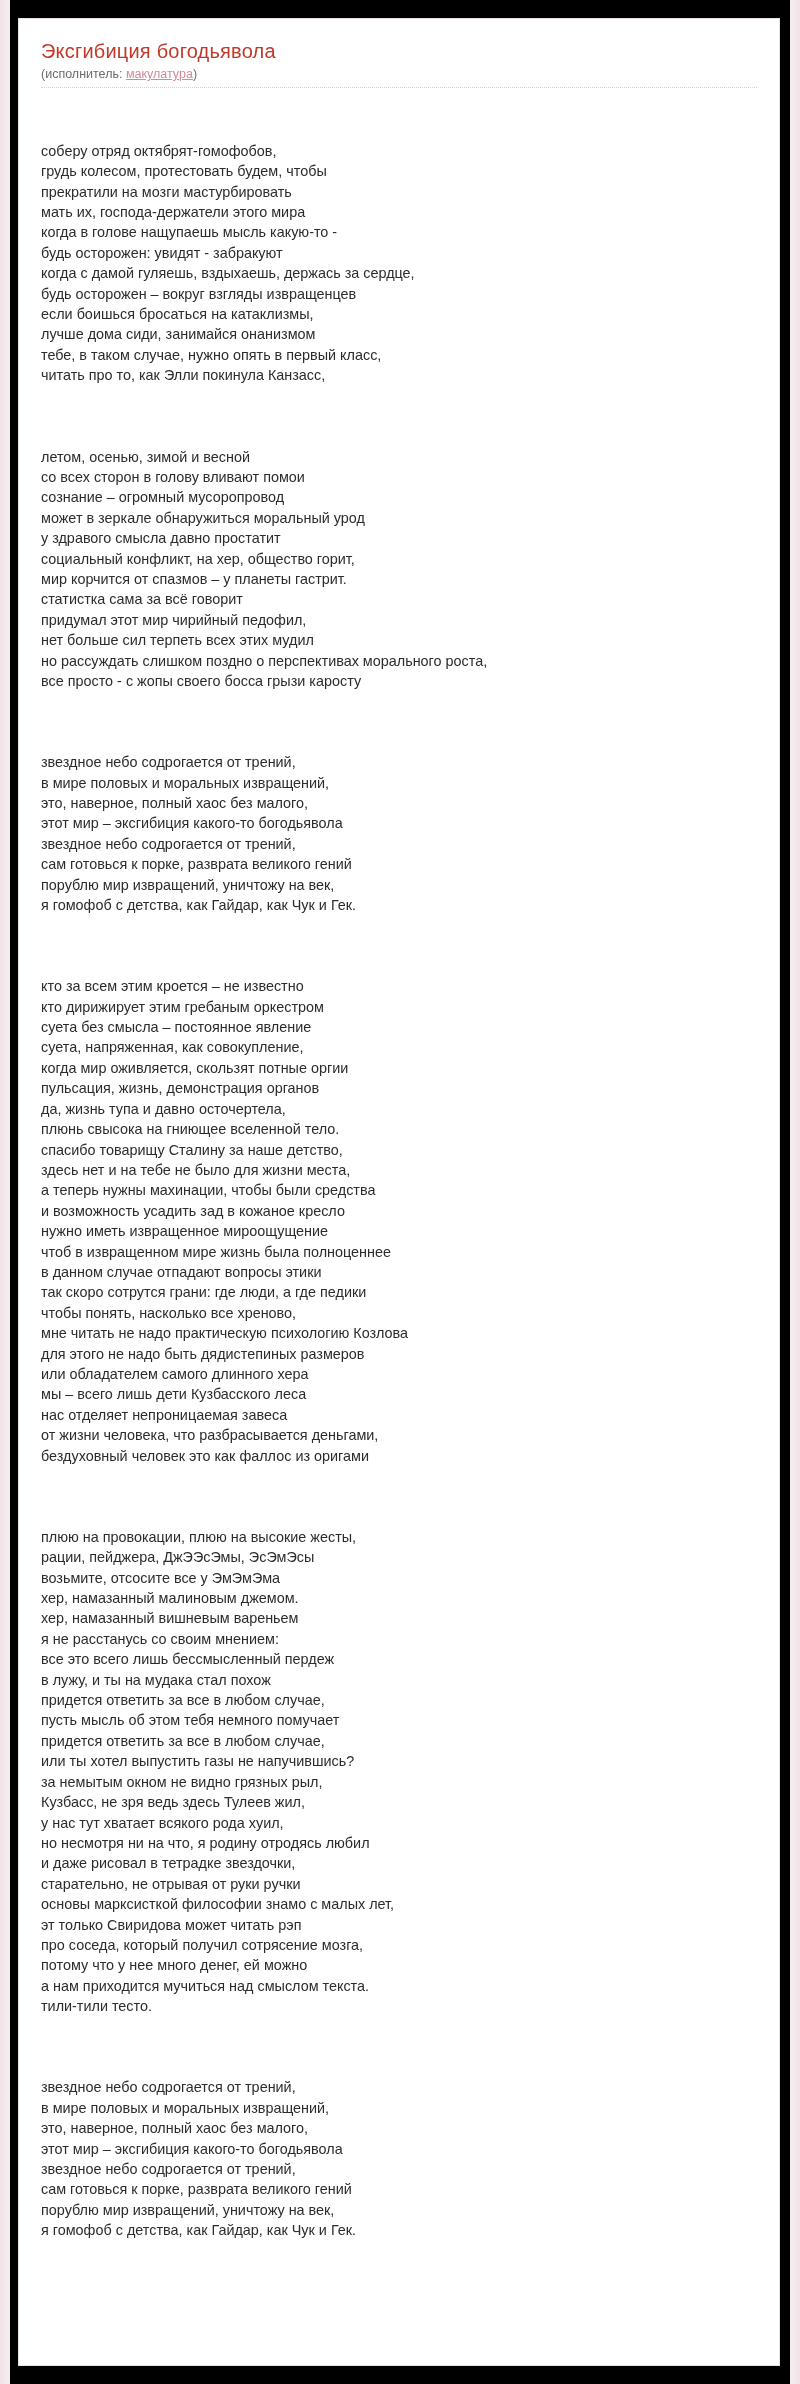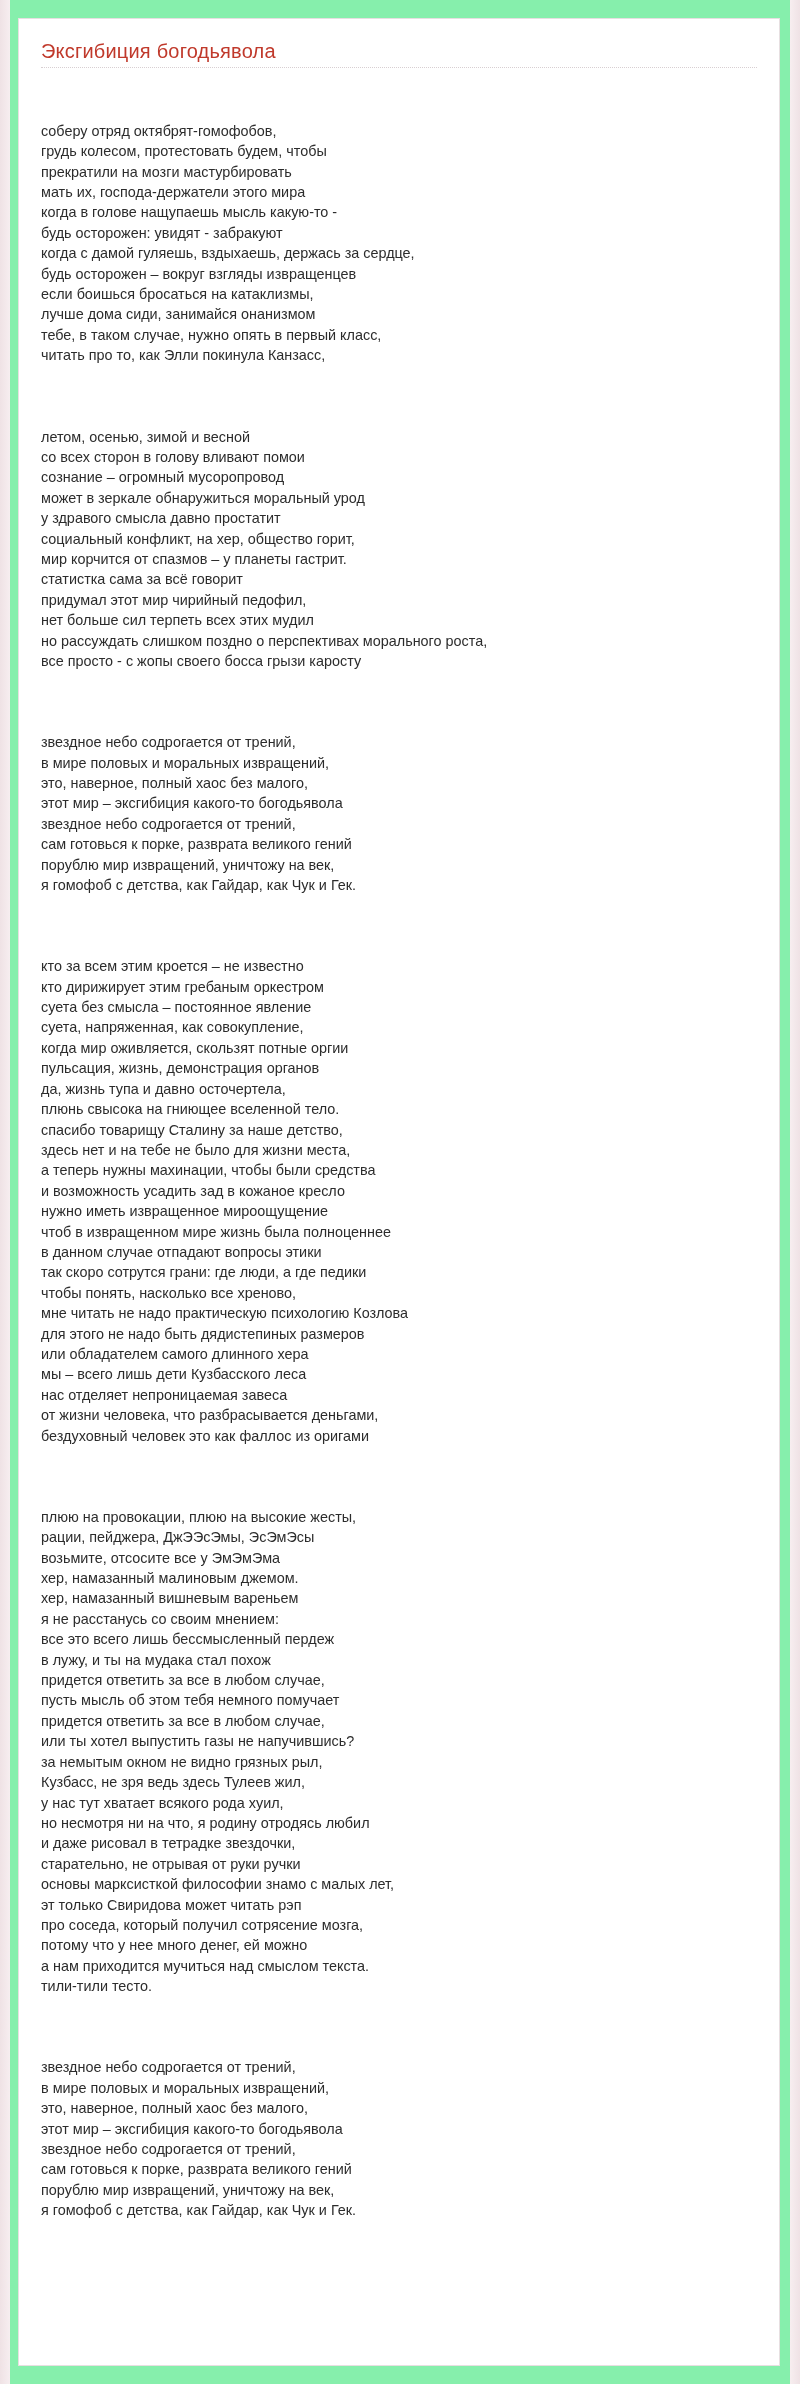--- a/index.html
+++ b/index.html
@@ -8,21 +8,21 @@
   }
   body {
     width: 800px;
     background: #f7eef0;
     font-family: "Liberation Sans", sans-serif;
   }
   .page {
     width: 800px;
     min-height: 2384px;
     box-sizing: border-box;
-    background: #86efac;
+    background: #000000;
     padding: 18px 20px 18px 18px;
     position: relative;
   }
   .card {
     background: #ffffff;
     border: 1px solid #e7dfe1;
     box-sizing: border-box;
     padding: 16px 22px 26px 22px;
     min-height: 2348px;
   }
@@ -73,20 +73,23 @@
 <body>
 
 <div class="page">
   <div class="edge-left"></div>
   <div class="edge-right"></div>
 
   <div class="card">
 
     <h1 class="song-title">Эксгибиция богодьявола</h1>
 
+    <div class="performer-line">
+      <span>(исполнитель: </span><span class="performer-link">макулатура</span><span>)</span>
+    </div>
 
     <div class="divider"></div>
 
     <div class="lyrics">
       <div class="stanza">соберу отряд октябрят-гомофобов,
 грудь колесом, протестовать будем, чтобы
 прекратили на мозги мастурбировать
 мать их, господа-держатели этого мира
 когда в голове нащупаешь мысль какую-то -
 будь осторожен: увидят - забракуют

